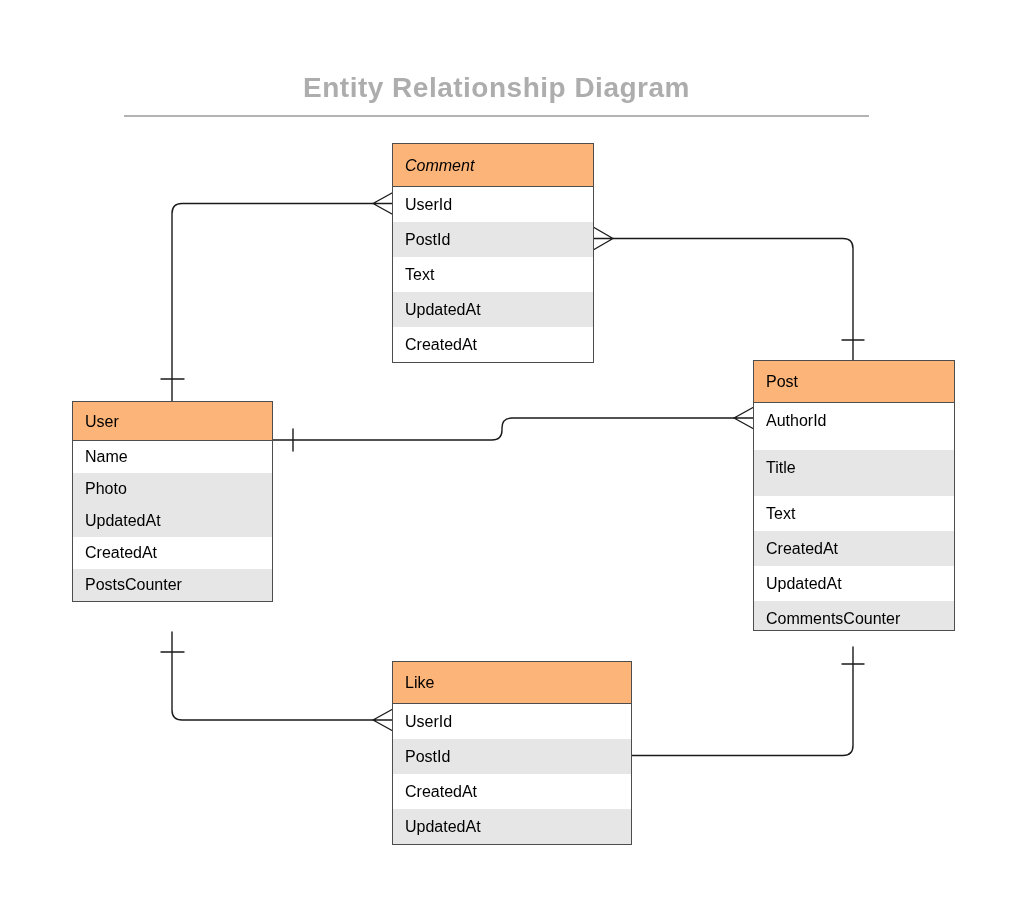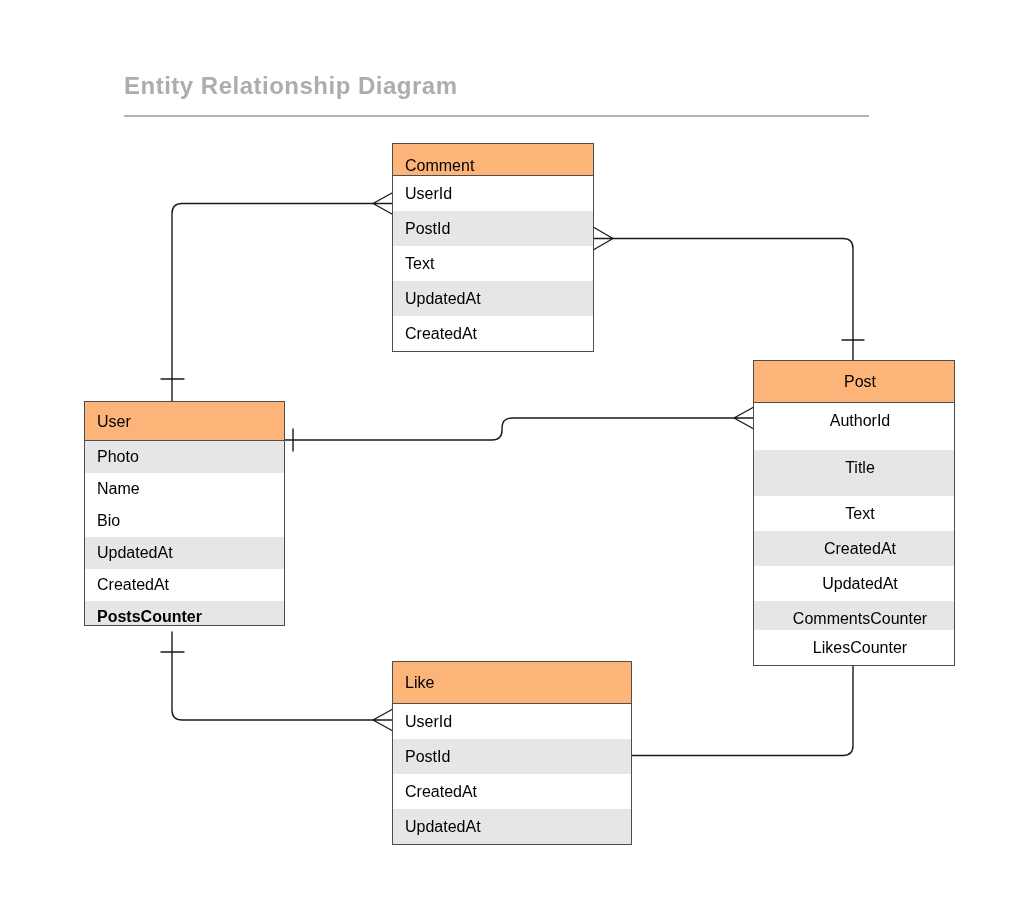--- a/index.html
+++ b/index.html
@@ -19,22 +19,22 @@
     font-family: "Liberation Sans", sans-serif;
     overflow: hidden;
   }
   .canvas {
     position: relative;
     width: 1030px; height: 905px;
   }
   .diagram-title {
     position: absolute;
     left: 124px; top: 72px; width: 745px;
-    text-align: left;
-    font-size: 24px;
+    text-align: center;
+    font-size: 28px;
     font-weight: bold;
     color: var(--title-gray);
     letter-spacing: 0.5px;
   }
   .title-divider {
     position: absolute;
     left: 124px; top: 115px; width: 745px;
     height: 2px;
     background: var(--divider-gray);
   }
@@ -110,45 +110,43 @@
 
     <g>
       <path class="rel-line" d="M 613 755.5 L 843 755.5 Q 853 755.5 853 745.5 L 853 647"></path>
       <path class="rel-line" d="M 613 755.5 L 594 745 M 613 755.5 L 594 755.5 M 613 755.5 L 594 766"></path>
       <path class="rel-line" d="M 842 664 L 864 664"></path>
     </g>
   </svg>
 
   <div>
       <div class="entity" style="left: 392px; top: 143px; width: 202px;">
-        <div class="entity-header" style="height: 32px; line-height: 43px;">Comment</div>
+        <div class="entity-header" style="height: 43px; line-height: 43px; font-style: italic;">Comment</div>
         <div class="entity-row" style="height: 35px; line-height: 35px;">UserId</div>
         <div class="entity-row alt" style="height: 35px; line-height: 35px;">PostId</div>
         <div class="entity-row" style="height: 35px; line-height: 35px;">Text</div>
         <div class="entity-row alt" style="height: 35px; line-height: 35px;">UpdatedAt</div>
         <div class="entity-row" style="height: 35px; line-height: 35px;">CreatedAt</div>
       </div>
-      <div class="entity" style="left: 72px; top: 401px; width: 201px; margin-left: 12px;">
+      <div class="entity" style="left: 72px; top: 401px; width: 201px;">
         <div class="entity-header" style="height: 39px; line-height: 39px;">User</div>
+        <div class="entity-row" style="height: 32px; line-height: 32px;">Name</div>
         <div class="entity-row alt" style="height: 32px; line-height: 32px;">Photo</div>
-        <div class="entity-row" style="height: 32px; line-height: 32px;">Name</div>
-        <div class="entity-row" style="height: 32px; line-height: 32px;">Bio</div>
         <div class="entity-row alt" style="height: 32px; line-height: 32px;">UpdatedAt</div>
         <div class="entity-row" style="height: 32px; line-height: 32px;">CreatedAt</div>
-        <div class="entity-row alt" style="height: 24px; line-height: 32px; font-weight: bold;">PostsCounter</div>
+        <div class="entity-row alt" style="height: 32px; line-height: 32px;">PostsCounter</div>
       </div>
-      <div class="entity" style="left: 753px; top: 360px; width: 202px; text-align: center;">
+      <div class="entity" style="left: 753px; top: 360px; width: 202px;">
         <div class="entity-header" style="height: 42px; line-height: 42px;">Post</div>
         <div class="entity-row" style="height: 47px; line-height: 35px;">AuthorId</div>
         <div class="entity-row alt" style="height: 46px; line-height: 35px;">Title</div>
         <div class="entity-row" style="height: 35px; line-height: 35px;">Text</div>
         <div class="entity-row alt" style="height: 35px; line-height: 35px;">CreatedAt</div>
         <div class="entity-row" style="height: 35px; line-height: 35px;">UpdatedAt</div>
         <div class="entity-row alt" style="height: 29px; line-height: 35px;">CommentsCounter</div>
-        <div class="entity-row" style="height: 35px; line-height: 35px;">LikesCounter</div>
       </div>
       <div class="entity" style="left: 392px; top: 661px; width: 240px;">
         <div class="entity-header" style="height: 42px; line-height: 42px;">Like</div>
         <div class="entity-row" style="height: 35px; line-height: 35px;">UserId</div>
         <div class="entity-row alt" style="height: 35px; line-height: 35px;">PostId</div>
         <div class="entity-row" style="height: 35px; line-height: 35px;">CreatedAt</div>
         <div class="entity-row alt" style="height: 35px; line-height: 35px;">UpdatedAt</div>
       </div>
     </div>
 

